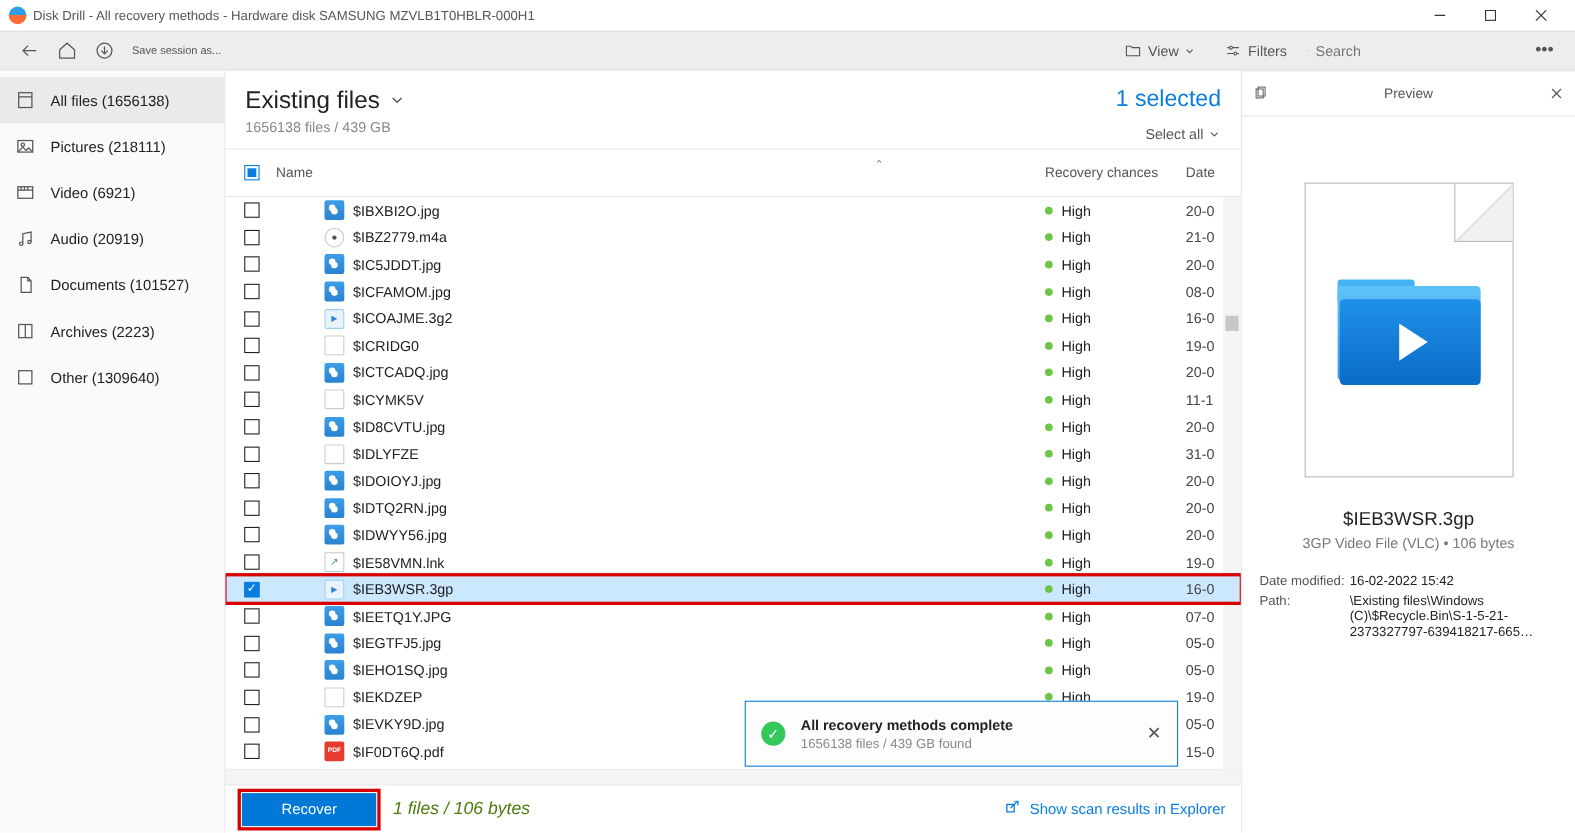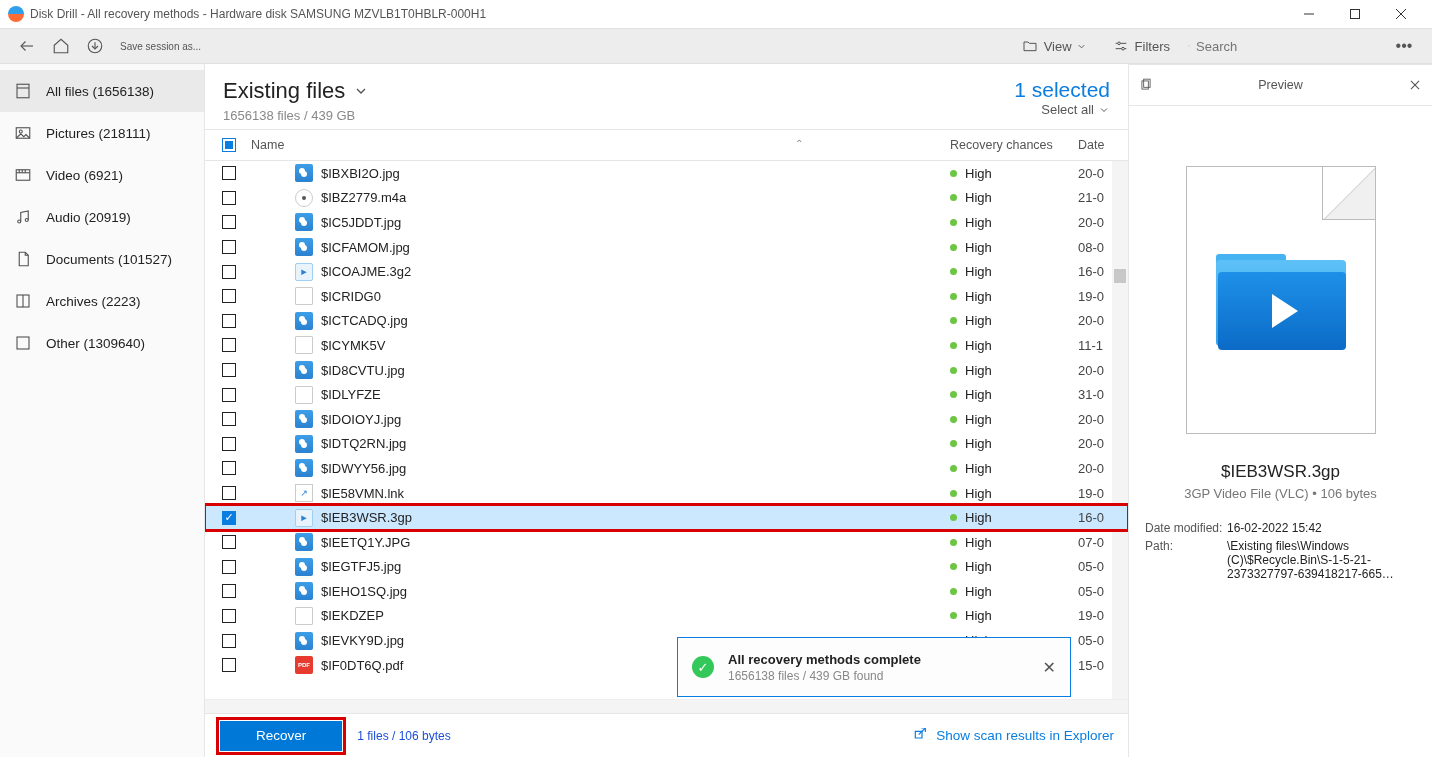--- a/index.html
+++ b/index.html
@@ -36,25 +36,25 @@
     .side-item svg { width: 18px; height: 18px; margin-right: 14px; color: #555; }
 
     
     .content { flex: 1; display: flex; flex-direction: column; position: relative; min-width: 0; }
     .content-header { padding: 14px 18px 6px 18px; display: flex; align-items: flex-start; }
     .ch-left h1 { font-size: 22px; font-weight: 400; color: #222; display: flex; align-items: center; }
     .ch-left h1 svg { width: 16px; height: 16px; margin-left: 8px; color:#555;}
     .ch-left .sub { color: #888; font-size: 13px; margin-top: 4px; }
     .ch-right { margin-left: auto; text-align: right; }
     .sel-count { color: #0a7ee0; font-size: 21px; }
-    .select-all { color: #555; font-size: 13px; display: flex; align-items: center; justify-content: flex-end; cursor:pointer; margin-top:0;}
+    .select-all { color: #555; font-size: 13px; display: flex; align-items: center; justify-content: flex-end; cursor:pointer; margin-top:12px;}
     .select-all svg{width:12px;height:12px;margin-left:4px;}
 
     
-    .table-head { display: flex; align-items: center; height: 32px; border-top: 1px solid #e6e6e6; border-bottom: 1px solid #e6e6e6; padding-left: 8px; color: #555; font-size: 12.5px; position: relative; }
+    .table-head { display: flex; align-items: center; height: 44px; border-top: 1px solid #e6e6e6; border-bottom: 1px solid #e6e6e6; padding-left: 8px; color: #555; font-size: 12.5px; position: relative; }
     .col-check { width: 32px; display:flex;align-items:center;justify-content:center;}
     .col-name { flex: 1; padding-left: 6px; }
     .col-recovery { width: 128px; }
     .col-date { width: 50px; }
     .cbox { width: 14px; height: 14px; border: 1.5px solid #222; display: inline-flex; align-items:center;justify-content:center; background:#fff; cursor:pointer;}
     .cbox.partial { border-color: #0a7ee0; }
     .cbox.partial::after { content:''; width:8px;height:8px;background:#0a7ee0;}
     .cbox.checked { background: #0a7ee0; border-color:#0a7ee0; }
     .cbox.checked::after { content:'✓'; color:#fff; font-size:11px; line-height:1;}
     .sort-arrow { position:absolute; left: 590px; top:8px; color:#888; font-size:10px;}
@@ -92,21 +92,21 @@
     .toast-text .t2 { font-size: 12px; color: #888; margin-top:2px;}
     .toast-close { margin-left: auto; color:#555; cursor:pointer; font-size:16px;}
 
     
     .bottom-scroll { height: 14px; background:#f4f4f4; border-top:1px solid #eee;}
 
     
     .footer { height: 44px; border-top: 1px solid #e6e6e6; display: flex; align-items: center; padding: 0 14px; background:#fff;}
     .recover-btn { background: #0078d7; color: #fff; border: none; padding: 0 36px; height: 30px; font-size: 13.5px; cursor: pointer; }
     .recover-wrap { outline: 3px solid #d80000; padding:1px;}
-    .footer-status { margin-left: 14px; color: #1d4ed8; font-size: 12px; }
+    .footer-status { margin-left: 14px; color: #4d7c0f; font-size: 16px; font-style: italic; }
     .footer-spacer { flex:1;}
     .explorer-link { color: #0a7ee0; font-size: 13.5px; display:flex;align-items:center;cursor:pointer;}
     .explorer-link svg{width:16px;height:16px;margin-right:8px;}
 
     
     .preview { width: 304px; border-left: 1px solid #e6e6e6; display: flex; flex-direction: column; }
     .preview-head { height: 42px; border-bottom: 1px solid #e6e6e6; border-top: 1px solid #e6e6e6; display: flex; align-items: center; padding: 0 10px; color: #555; font-size: 12.5px; }
     .preview-head .p-title { flex:1; text-align:center;}
     .preview-head svg{width:14px;height:14px;cursor:pointer;}
     .preview-body { flex: 1; display: flex; flex-direction: column; align-items: center; padding: 60px 16px 10px; }

